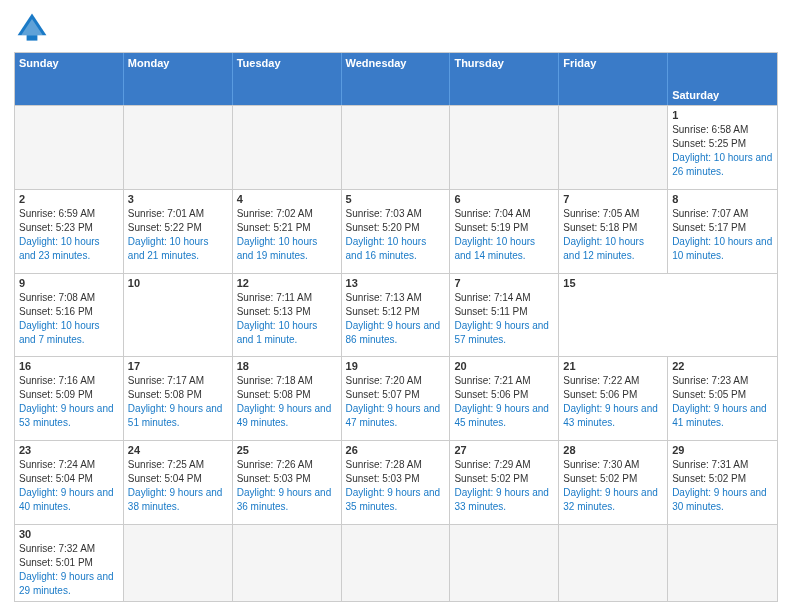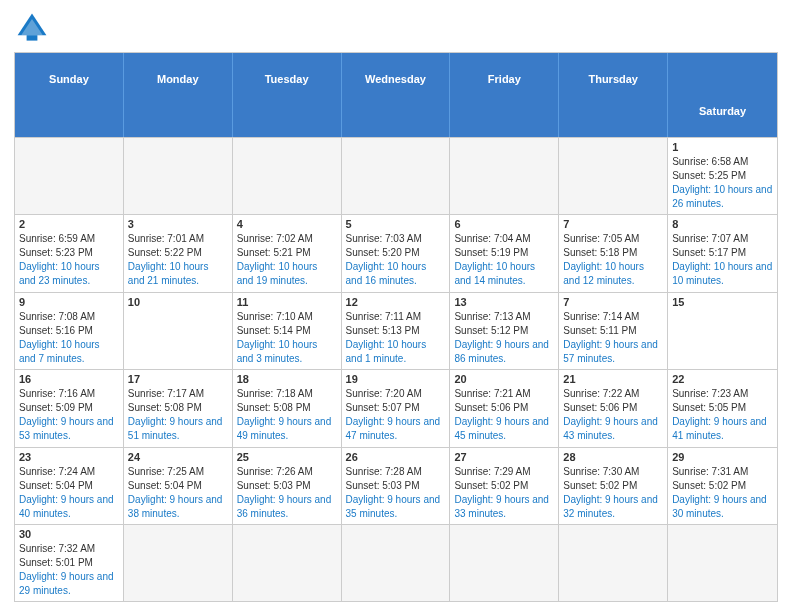--- a/index.html
+++ b/index.html
@@ -62,22 +62,22 @@
     }
     .cal-header {
       display: grid;
       grid-template-columns: repeat(7, 1fr);
       background: #3a7bc8;
     }
     .cal-header-cell {
       color: #fff;
       font-size: 11px;
       font-weight: bold;
-      padding: 20px 4px;
-      text-align: center;
+      padding: 4px 4px;
+      text-align: left;
       border-right: 1px solid #5a9be0;
     }
     .cal-header-cell:last-child { border-right: none; margin-top: 32px; }
     .cal-body {
       flex: 1;
       display: grid;
       grid-template-rows: repeat(5, 1fr) auto;
     }
     .cal-row {
       display: grid;
@@ -132,22 +132,22 @@
       <div class="location-title"></div>
     </div>
   </div>
 
   <div class="calendar">
     <div class="cal-header">
     <div class="cal-header-cell">Sunday</div>
         <div class="cal-header-cell">Monday</div>
         <div class="cal-header-cell">Tuesday</div>
         <div class="cal-header-cell">Wednesday</div>
+        <div class="cal-header-cell">Thursday</div>
         <div class="cal-header-cell">Friday</div>
-        <div class="cal-header-cell">Thursday</div>
         <div class="cal-header-cell">Saturday</div>
       </div>
     <div class="cal-body">
     <div class="cal-row">
           <div class="cal-cell empty"></div>
           <div class="cal-cell empty"></div>
           <div class="cal-cell empty"></div>
           <div class="cal-cell empty"></div>
           <div class="cal-cell empty"></div>
           <div class="cal-cell empty"></div>
@@ -186,24 +186,20 @@
             <div class="cell-info">Sunrise: 7:07 AM<br>Sunset: 5:17 PM<br><span class="daylight">Daylight: 10 hours and 10 minutes.</span></div>
           </div>
         </div>
         <div class="cal-row">
           <div class="cal-cell">
             <span class="day-num">9</span>
             <div class="cell-info">Sunrise: 7:08 AM<br>Sunset: 5:16 PM<br><span class="daylight">Daylight: 10 hours and 7 minutes.</span></div>
           </div>
           <div class="cal-cell">
             <span class="day-num">10</span>
-          </div>
-          <div class="cal-cell">
-            <span class="day-num">11</span>
-            <div class="cell-info">Sunrise: 7:10 AM<br>Sunset: 5:14 PM<br><span class="daylight">Daylight: 10 hours and 3 minutes.</span></div>
           </div>
           <div class="cal-cell">
             <span class="day-num">12</span>
             <div class="cell-info">Sunrise: 7:11 AM<br>Sunset: 5:13 PM<br><span class="daylight">Daylight: 10 hours and 1 minute.</span></div>
           </div>
           <div class="cal-cell">
             <span class="day-num">13</span>
             <div class="cell-info">Sunrise: 7:13 AM<br>Sunset: 5:12 PM<br><span class="daylight">Daylight: 9 hours and 86 minutes.</span></div>
           </div>
           <div class="cal-cell">

